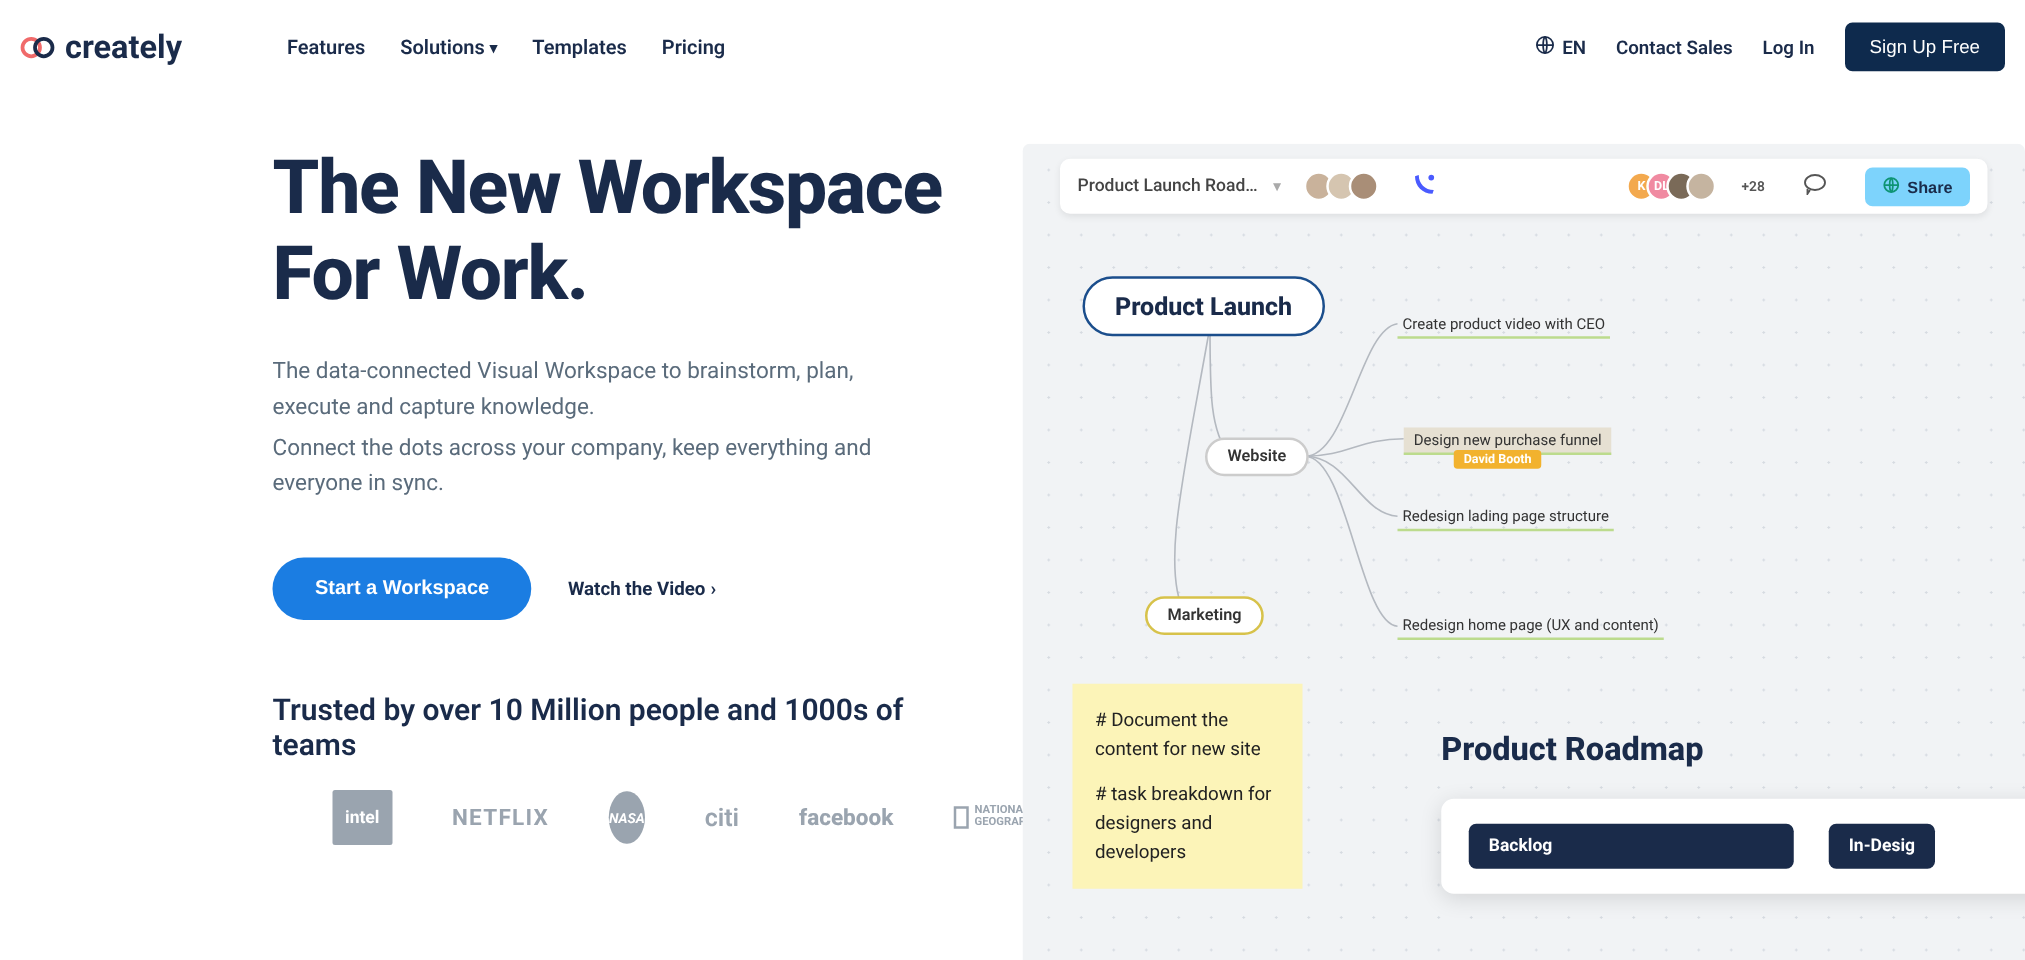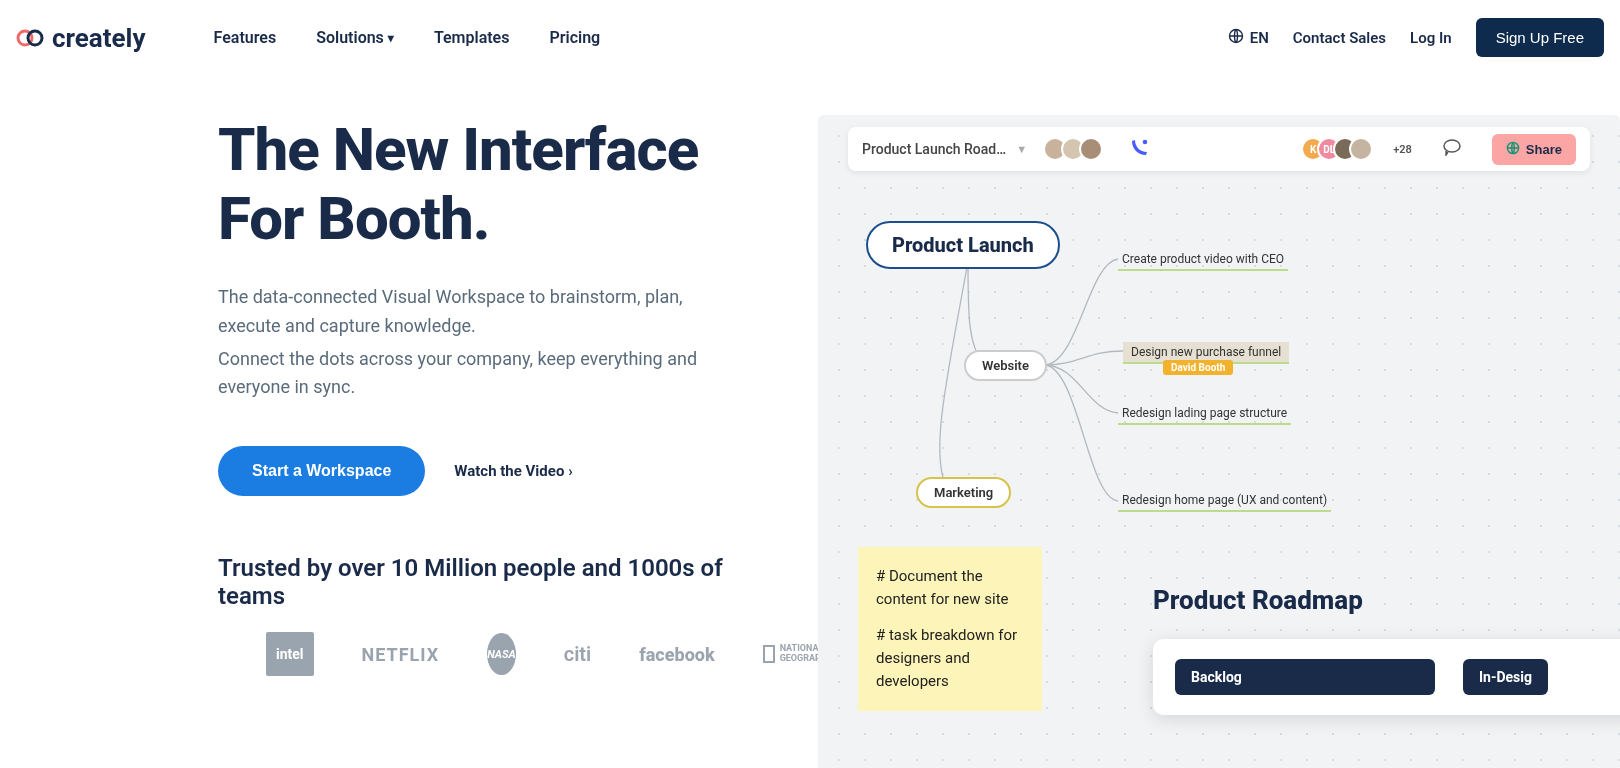--- a/index.html
+++ b/index.html
@@ -2,21 +2,21 @@
 <html><head>
 <meta charset="utf-8">
 <style>
 * { margin: 0; padding: 0; box-sizing: border-box; }
 body { font-family: -apple-system, BlinkMacSystemFont, "Segoe UI", Roboto, sans-serif; background: #fff; color: #1a2b4a; width: 1620px; height: 768px; overflow: hidden; }
 
 
 .header { display: flex; align-items: center; padding: 18px 16px 18px 16px; gap: 28px; }
 .logo { display: flex; align-items: center; gap: 6px; font-size: 26px; font-weight: 700; color: #1a2b4a; }
 .logo-icon { display: inline-flex; }
-.nav { display: flex; gap: 40px; margin-left: 40px; }
+.nav { display: flex; gap: 28px; margin-left: 56px; }
 .nav-item { font-size: 16px; font-weight: 600; color: #1a2b4a; cursor: pointer; display: inline-flex; align-items: center; gap: 4px; }
 .nav-item .chev { font-size: 12px; }
 .header-right { margin-left: auto; display: flex; align-items: center; gap: 24px; }
 .lang { display: inline-flex; align-items: center; gap: 6px; font-weight: 600; color: #1a2b4a; font-size: 15px; }
 .link { font-size: 15px; font-weight: 600; color: #1a2b4a; cursor: pointer; }
 .signup-btn { background: #0e2a4d; color: #fff; border: none; padding: 11px 20px; border-radius: 6px; font-size: 15px; font-weight: 400; cursor: pointer; }
 
 
 .hero { display: flex; padding: 40px 0 0 218px; gap: 40px; }
 .hero-left { width: 560px; flex-shrink: 0; }
@@ -42,21 +42,21 @@
 .file-sel { display: flex; align-items: center; gap: 10px; font-size: 14px; color: #444; font-weight: 500; }
 .file-caret { color: #aaa; font-size: 11px; }
 .avatars { display: flex; }
 .av { width: 24px; height: 24px; border-radius: 50%; border: 2px solid #fff; margin-left: -6px; }
 .av:first-child { margin-left: 0; }
 .call-ic { color: #4a5bff; margin-left: 12px; font-size: 18px; }
 .spacer { flex: 1; }
 .av2 { width: 24px; height: 24px; border-radius: 50%; border: 2px solid #fff; margin-left: -8px; display:flex; align-items:center; justify-content:center; font-size:10px; font-weight:700; color:#fff; }
 .more-count { font-size: 11px; color: #555; margin-left: 4px; font-weight: 600; }
 .chat-ic { margin-left: 14px; color: #555; font-size: 18px; }
-.share-btn { margin-left: 14px; background: #fca5a5; color: #1a2b4a; border: none; padding: 7px 14px; border-radius: 6px; font-size: 13px; font-weight: 700; display: inline-flex; align-items: center; gap: 6px; }
+.share-btn { margin-left: 14px; background: #7dd3fc; color: #1a2b4a; border: none; padding: 7px 14px; border-radius: 6px; font-size: 13px; font-weight: 700; display: inline-flex; align-items: center; gap: 6px; }
 .globe-ic { color: #0e9474; font-size: 14px; }
 
 
 .node-root { position: absolute; top: 106px; left: 48px; border: 2px solid #1b4e8c; color: #1a2b4a; font-weight: 800; font-size: 20px; padding: 10px 24px; border-radius: 30px; background:#fff; }
 .node-pill { position: absolute; border: 2px solid #d7c24a; color: #333; font-size: 13px; padding: 6px 16px; border-radius: 22px; font-weight: 600; background:#fff; }
 #n-website { top: 235px; left: 146px; border-color:#ccc; }
 #n-marketing { top: 362px; left: 98px; }
 .task { position: absolute; font-size: 12px; color: #333; border-bottom: 2px solid #bcdb8d; padding: 3px 4px; }
 #t1 { top: 134px; left: 300px; }
 #t2 { top: 227px; left: 305px; background:#e6e0d2; padding:3px 8px; border-bottom: 2px solid #bcdb8d; }
@@ -108,21 +108,21 @@
       <span>EN</span>
     </span>
     <span class="link">Contact Sales</span>
     <span class="link">Log In</span>
     <button class="signup-btn">Sign Up Free</button>
   </div>
 </div>
 
 <div class="hero">
   <div class="hero-left">
-    <h1 class="headline">The New Interface For Booth.</h1>
+    <h1 class="headline">The New Workspace For Work.</h1>
     <p class="sub">The data-connected Visual Workspace to brainstorm, plan, execute and capture knowledge.</p>
     <p class="sub" style="margin-top:4px;">Connect the dots across your company, keep everything and everyone in sync.</p>
     <div class="cta-row">
       <button class="primary-btn">Start a Workspace</button>
       <span class="video-link">
         <span>Watch the Video</span>
         <span>›</span>
       </span>
     </div>
     <div class="trusted">Trusted by over 10 Million people and 1000s of teams</div>

